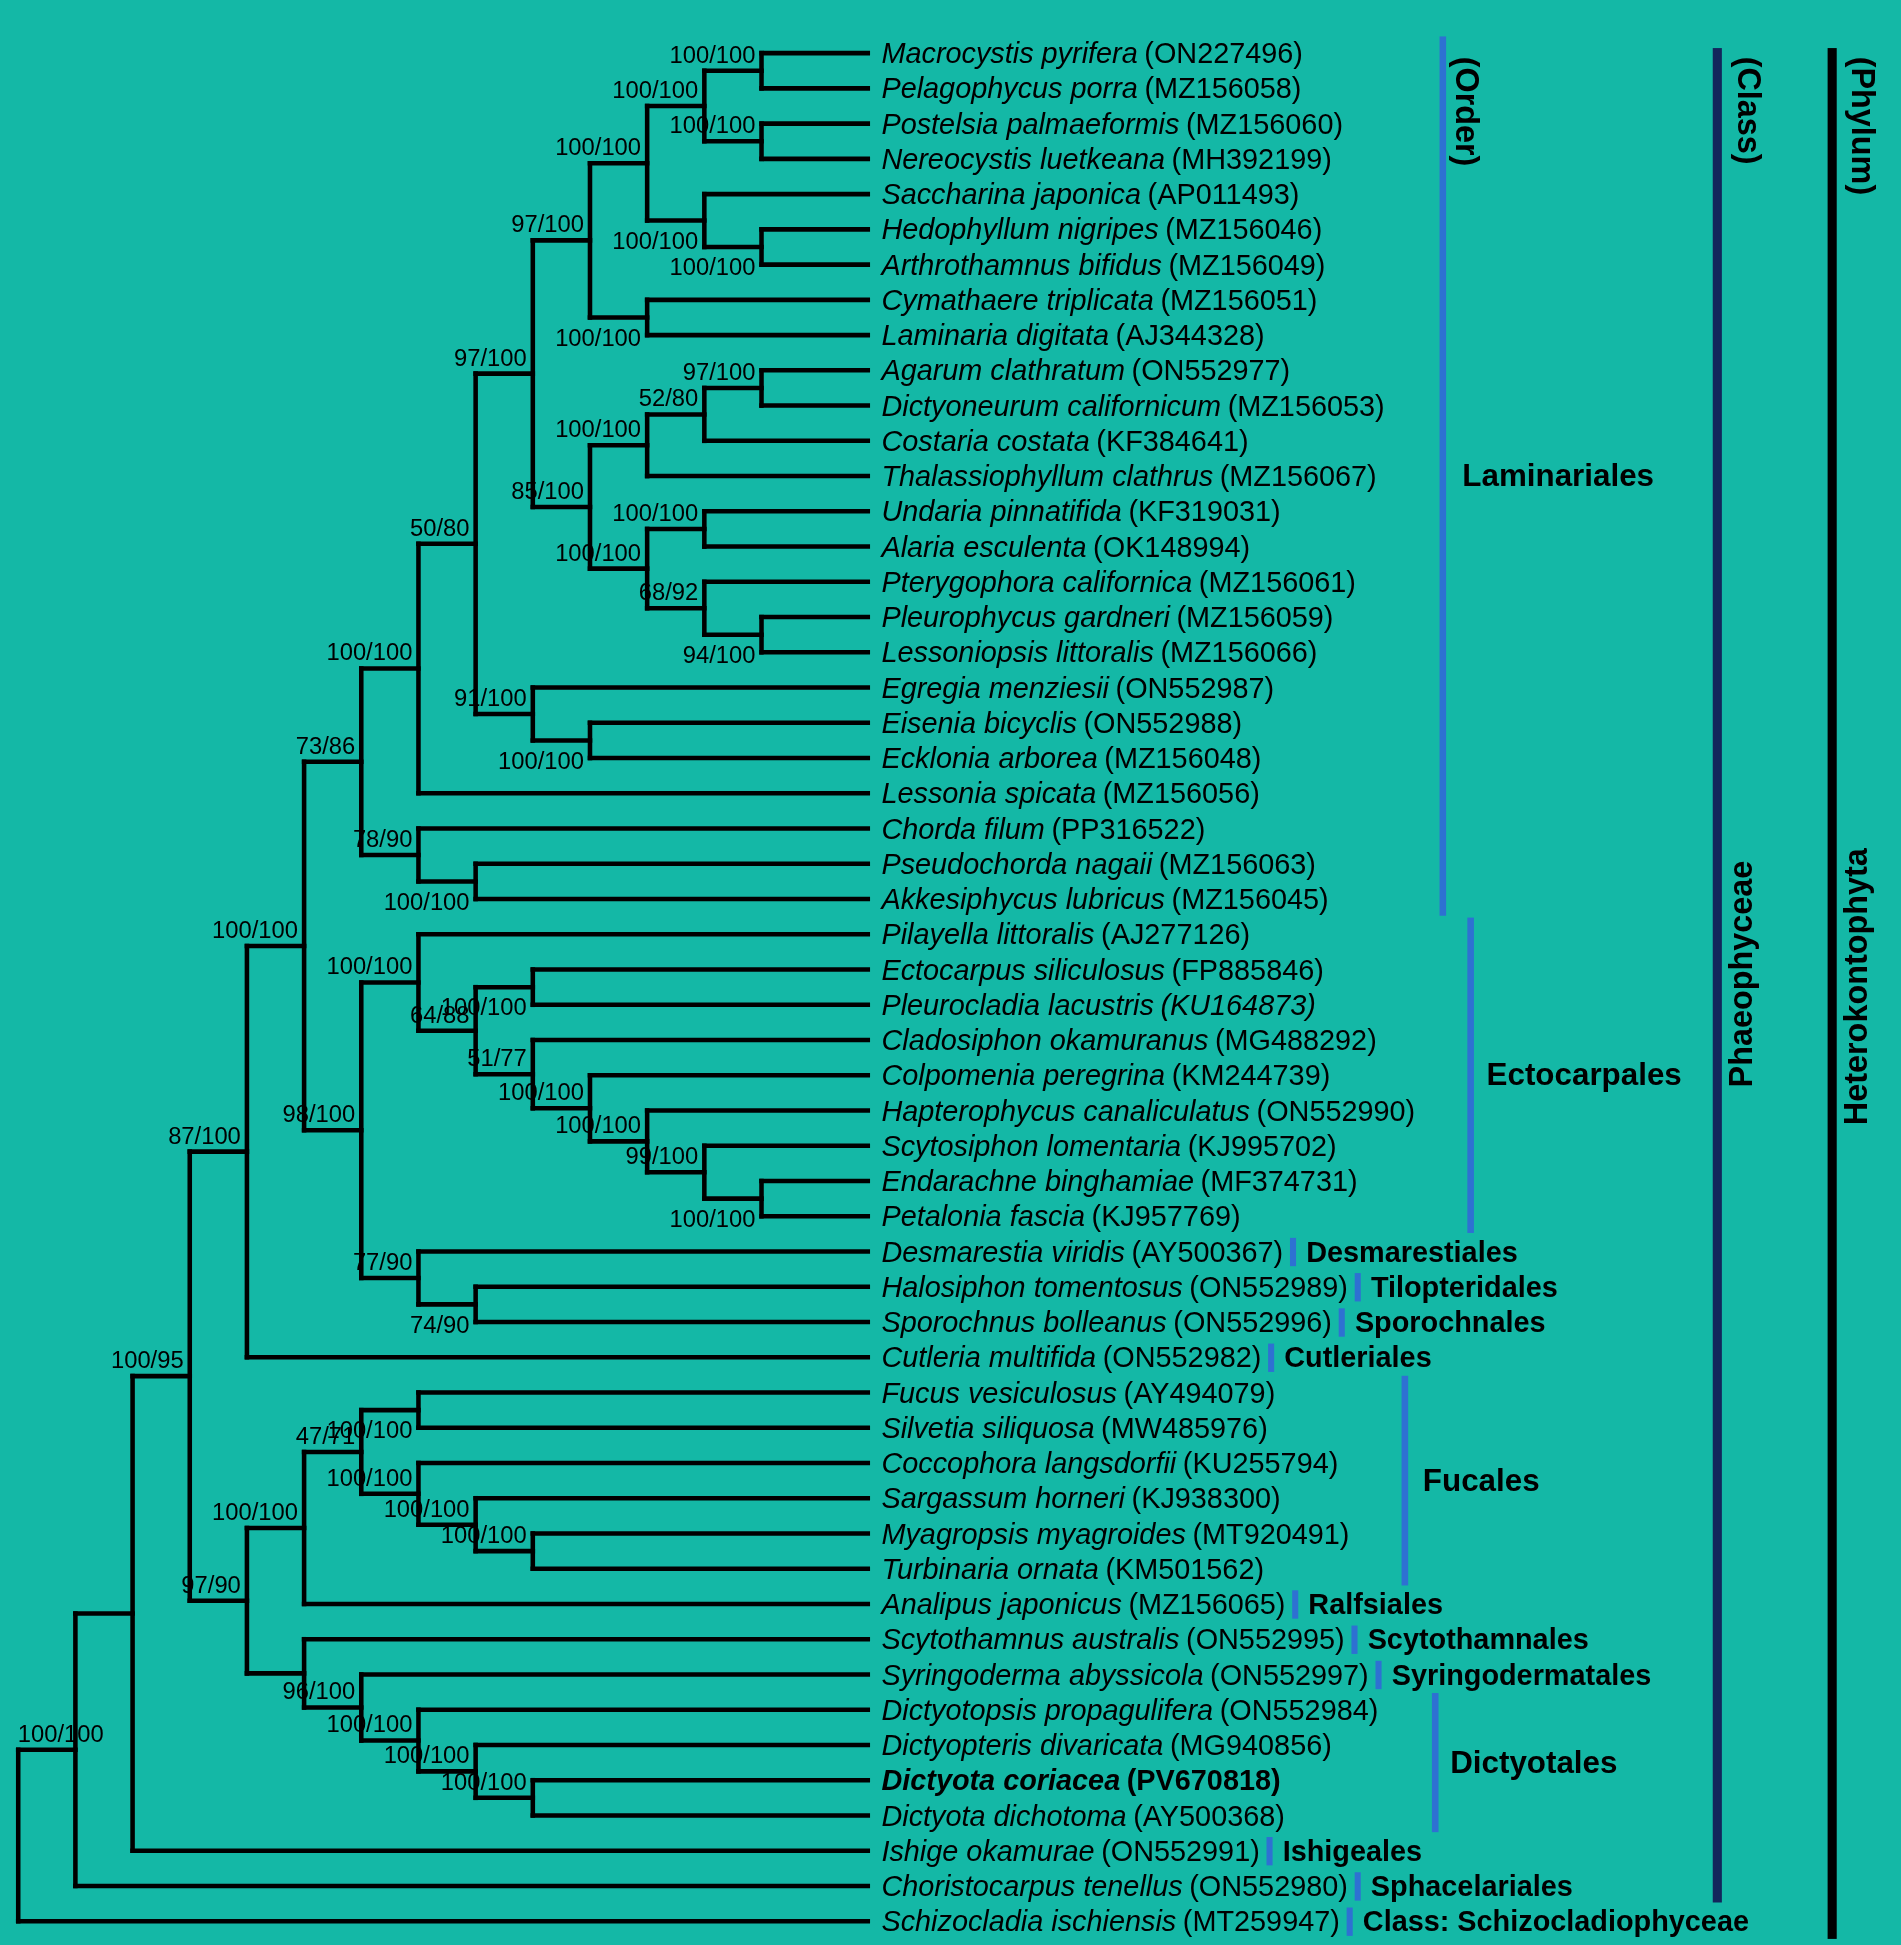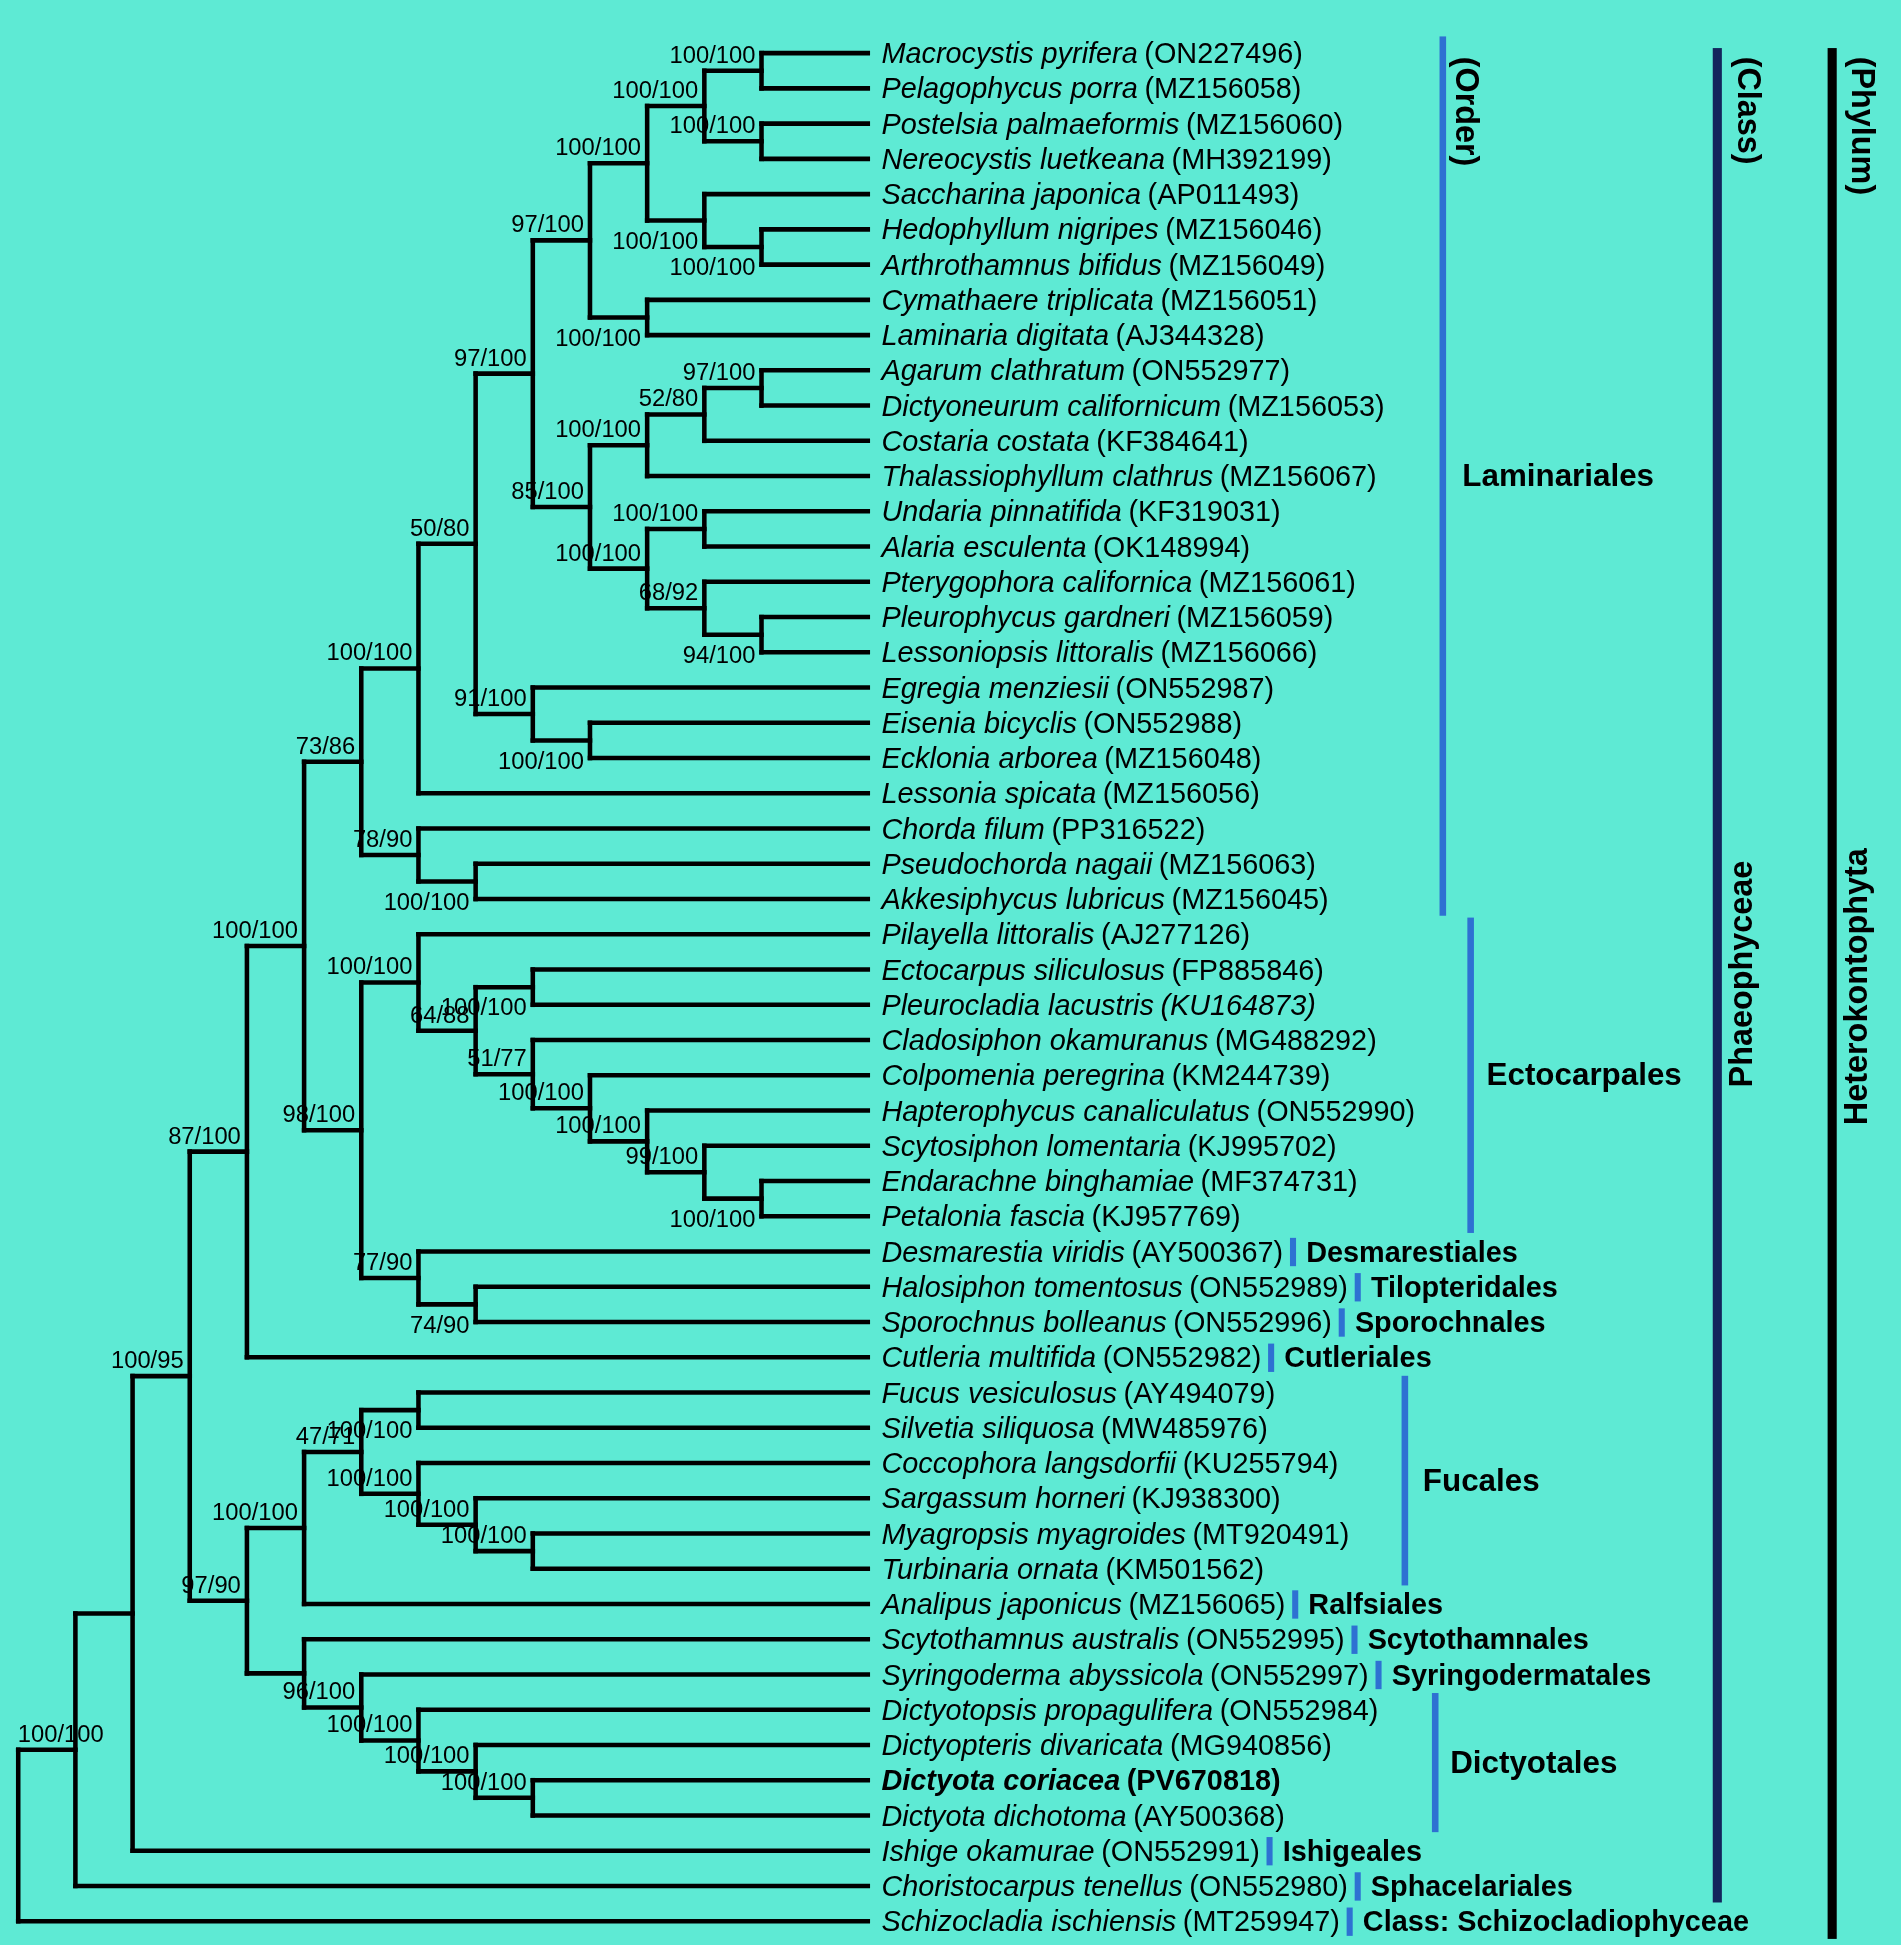--- a/index.html
+++ b/index.html
@@ -1,16 +1,16 @@
 <!DOCTYPE html>
 <html style="font-size:8px"><head>
 <meta charset="utf-8">
 <style>
   html,body{margin:0;padding:0;background:#ffffff;}
-  #page{width:1902px;height:1946px;position:relative;background:#5eead4;}
+  #page{width:1902px;height:1946px;position:relative;background:#14b8a6;}
   svg{display:block;}
   text{fill:#000;}
   .tip{font-family:"Liberation Sans",sans-serif;font-size:57px;}
   .tip .name{font-style:italic;}
   .tip .acc{font-style:normal;}
   .tip .it{font-style:italic;}
   .bold{font-weight:700;}
   .sup{font-family:"Liberation Sans",sans-serif;font-size:47px;}
   .ord{font-family:"Liberation Sans",sans-serif;font-size:57px;font-weight:700;}
   .sideord{font-family:"Liberation Sans",sans-serif;font-size:62px;font-weight:700;}

